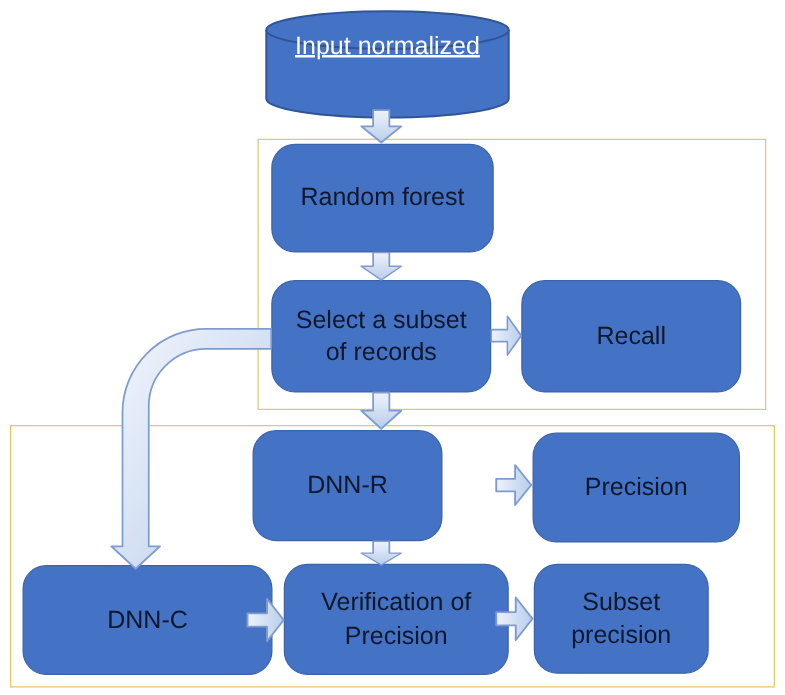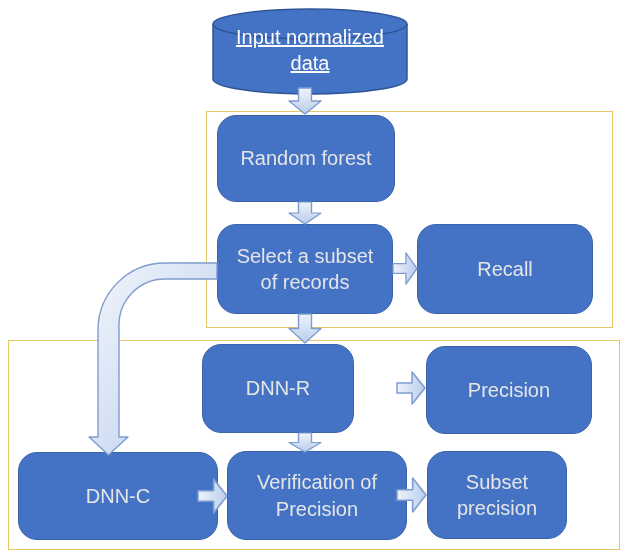--- a/index.html
+++ b/index.html
@@ -6,21 +6,21 @@
   #stage{
     position:relative;width:628px;height:556px;background:#ffffff;
     font-family:"Liberation Sans", sans-serif;overflow:hidden;
   }
   .group{
     position:absolute;border:1.5px solid #e7c668;background:transparent;
   }
   .node{
     position:absolute;background:#4473c5;border:1.5px solid #3a63ab;
     border-radius:19px;display:flex;flex-direction:column;align-items:center;
-    justify-content:center;color:#e5e5e5;font-size:20px;line-height:1.32;
+    justify-content:center;color:#0f172a;font-size:20px;line-height:1.32;
     text-align:center;box-sizing:border-box;
   }
   .node span{display:block;}
   .cyl-label{
     position:absolute;left:212px;top:24px;width:196px;color:#fdfdfd;
     font-size:20px;line-height:1.3;text-align:center;
   }
   .cyl-label span{display:block;text-decoration:underline;}
   svg.arr,svg.shape{position:absolute;overflow:visible;}
   svg.arr polygon,svg.arr path{stroke:#7f9cd0;stroke-width:1.4;stroke-linejoin:round;}
@@ -49,21 +49,20 @@
 
   <div class="group" style="left:206px;top:111px;width:405px;height:215px"></div>
   <div class="group" style="left:8px;top:340px;width:610px;height:208px"></div>
 
   <svg class="shape" style="left:212px;top:8px" width="196" height="88" viewBox="0 0 196 88">
     <path d="M 1 16 L 1 71 A 97 15 0 0 0 195 71 L 195 16" fill="#4473c5" stroke="#2f5597" stroke-width="1.5"></path>
     <ellipse cx="98" cy="16" rx="97" ry="15" fill="#4473c5" stroke="#2f5597" stroke-width="1.5"></ellipse>
   </svg>
   <div class="cyl-label">
     <span>Input normalized</span>
-    <span>data</span>
   </div>
 
   <div class="node" style="left:217px;top:115px;width:178px;height:87px">
     <span>Random forest</span>
   </div>
 
   <div class="node" style="left:417px;top:224px;width:176px;height:90px">
     <span>Recall</span>
   </div>
 

